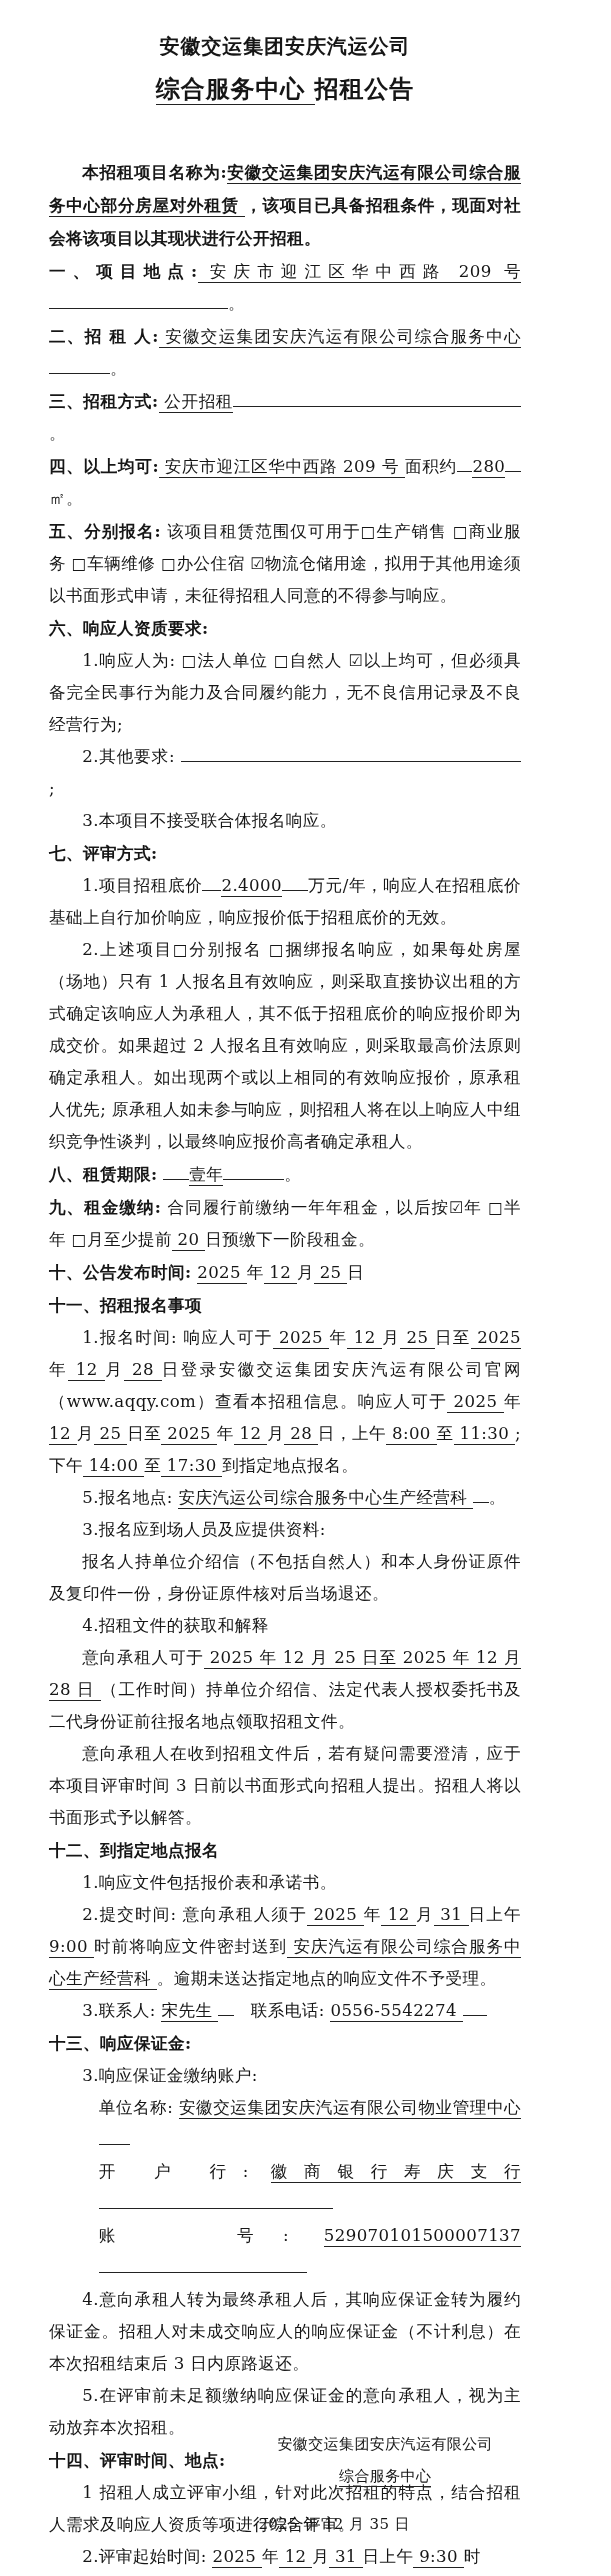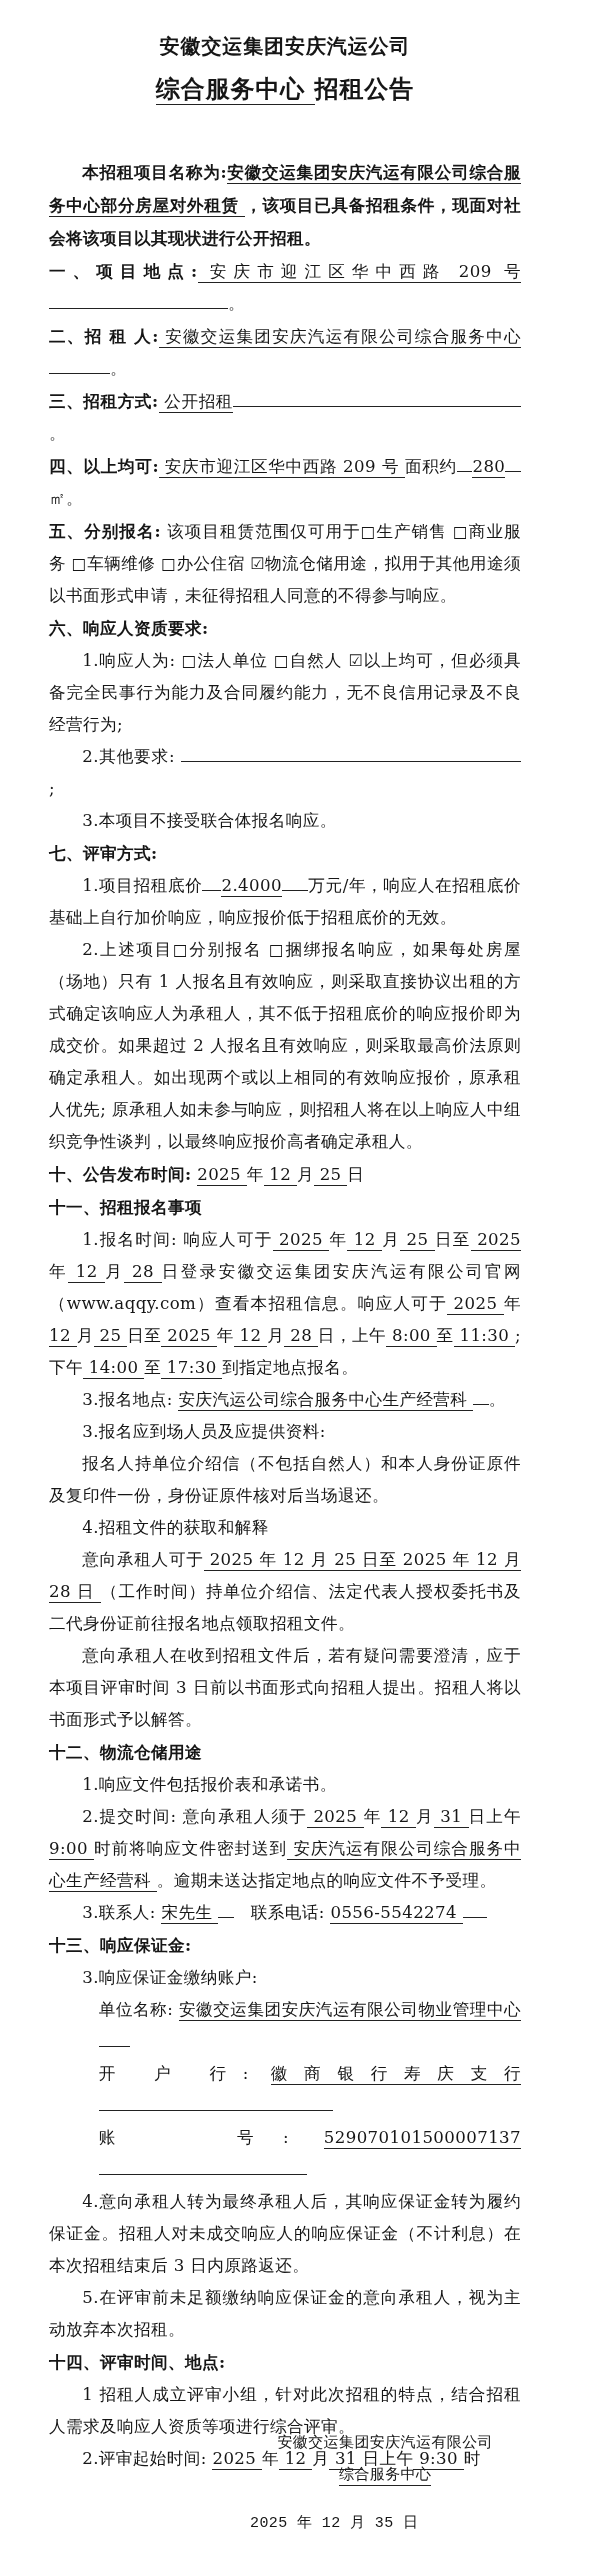--- a/index.html
+++ b/index.html
@@ -15,21 +15,21 @@
   .title1{text-align:center;font-size:20px;font-weight:bold;line-height:37px;margin-top:3.5px;letter-spacing:0.9px;}
   .title2{text-align:center;font-size:24px;font-weight:bold;line-height:37px;margin-top:5.2px;margin-bottom:49px;letter-spacing:0.9px;}
   .indent{text-indent:2em;}
   .indent3{padding-left:3em;}
   .b{font-weight:bold;}
   .u{border-bottom:1.3px solid #222;padding-bottom:0.9px;}
   .blank{display:inline-block;border-bottom:1.3px solid #222;height:0.95em;vertical-align:baseline;}
   .cbg{font-family:"DejaVu Sans","Liberation Sans",sans-serif;font-size:15.7px;}
   .sig{
     position:absolute;top:2428px;right:68px;
-    text-align:center;font-size:15px;line-height:32px;letter-spacing:0.4px;font-family:Liberation Mono, monospace;
+    text-align:center;font-size:15px;line-height:32px;letter-spacing:0.4px;
   }
   .sig-date{margin-top:15.7px;transform:translateX(-51px);}
 </style>
 </head>
 <body>
 
 <div class="page">
   <div>
       <p class="para title1"><span class="b">安徽交运集团安庆汽运公司</span></p>
       <p class="para title2"><span class="b u"> 综合服务中心 </span><span class="b"> 招租公告</span></p>
@@ -39,30 +39,32 @@
       <p class="para"><span class="b">三、招租方式:</span><span class="u"> 公开招租</span><span class="u blank" style="width: 288px;"></span><span>。</span></p>
       <p class="para"><span class="b">四、以上均可:</span><span class="u"> 安庆市迎江区华中西路 209 号 </span><span>面积约</span><span class="u blank" style="width: 15.7px;"></span><span class="u">280</span><span class="u blank" style="width: 15.7px;"></span><span>㎡。</span></p>
       <p class="para"><span class="b">五、分别报名:</span><span> 该项目租赁范围仅可用于</span><span class="cbg">□</span><span>生产销售 </span><span class="cbg">□</span><span>商业服务 </span><span class="cbg">□</span><span>车辆维修 </span><span class="cbg">□</span><span>办公住宿 </span><span class="cbg">☑</span><span>物流仓储用途，拟用于其他用途须以书面形式申请，未征得招租人同意的不得参与响应。</span></p>
       <p class="para"><span class="b">六、响应人资质要求:</span></p>
       <p class="para indent"><span>1.响应人为: </span><span class="cbg">□</span><span>法人单位 </span><span class="cbg">□</span><span>自然人 </span><span class="cbg">☑</span><span>以上均可，但必须具备完全民事行为能力及合同履约能力，无不良信用记录及不良经营行为;</span></p>
       <p class="para indent"><span>2.其他要求: </span><span class="u blank" style="width: 340px;"></span><span>;</span></p>
       <p class="para indent"><span>3.本项目不接受联合体报名响应。</span></p>
       <p class="para"><span class="b">七、评审方式:</span></p>
       <p class="para indent"><span>1.项目招租底价</span><span class="u blank" style="width: 19px;"></span><span class="u">2.4000</span><span class="u blank" style="width: 26px;"></span><span>万元/年，响应人在招租底价基础上自行加价响应，响应报价低于招租底价的无效。</span></p>
       <p class="para indent"><span>2.上述项目</span><span class="cbg">□</span><span>分别报名 </span><span class="cbg">□</span><span>捆绑报名响应，如果每处房屋（场地）只有 1 人报名且有效响应，则采取直接协议出租的方式确定该响应人为承租人，其不低于招租底价的响应报价即为成交价。如果超过 2 人报名且有效响应，则采取最高价法原则确定承租人。如出现两个或以上相同的有效响应报价，原承租人优先; 原承租人如未参与响应，则招租人将在以上响应人中组织竞争性谈判，以最终响应报价高者确定承租人。</span></p>
+      <p class="para"><span class="b">八、租赁期限:</span><span> </span><span class="u blank" style="width: 26px;"></span><span class="u">壹年</span><span class="u blank" style="width: 61px;"></span><span>。</span></p>
+      <p class="para"><span class="b">九、租金缴纳:</span><span> 合同履行前缴纳一年年租金，以后按</span><span class="cbg">☑</span><span>年 </span><span class="cbg">□</span><span>半年 </span><span class="cbg">□</span><span>月至少提前</span><span class="u"> 20 </span><span>日预缴下一阶段租金。</span></p>
       <p class="para"><span class="b">十、公告发布时间:</span><span> </span><span class="u"> 2025 </span><span>年</span><span class="u"> 12 </span><span>月</span><span class="u"> 25 </span><span>日</span></p>
       <p class="para"><span class="b">十一、招租报名事项</span></p>
       <p class="para indent"><span>1.报名时间: 响应人可于</span><span class="u"> 2025 </span><span>年</span><span class="u"> 12 </span><span>月</span><span class="u"> 25 </span><span>日至</span><span class="u"> 2025 </span><span>年</span><span class="u"> 12 </span><span>月</span><span class="u"> 28 </span><span>日登录安徽交运集团安庆汽运有限公司官网（www.aqqy.com）查看本招租信息。响应人可于</span><span class="u"> 2025 </span><span>年</span><span class="u"> 12 </span><span>月</span><span class="u"> 25 </span><span>日至</span><span class="u"> 2025 </span><span>年</span><span class="u"> 12 </span><span>月</span><span class="u"> 28 </span><span>日，上午</span><span class="u"> 8:00 </span><span>至</span><span class="u"> 11:30 </span><span>; 下午</span><span class="u"> 14:00 </span><span>至</span><span class="u"> 17:30 </span><span>到指定地点报名。</span></p>
-      <p class="para indent"><span>3.报名地点: </span><span class="u"> 安庆汽运公司综合服务中心生产经营科 </span><span class="u blank" style="width: 15.7px;"></span><span>。</span></p>
+      <p class="para indent"><span>5.报名地点: </span><span class="u"> 安庆汽运公司综合服务中心生产经营科 </span><span class="u blank" style="width: 15.7px;"></span><span>。</span></p>
       <p class="para indent"><span>3.报名应到场人员及应提供资料:</span></p>
       <p class="para indent"><span>报名人持单位介绍信（不包括自然人）和本人身份证原件及复印件一份，身份证原件核对后当场退还。</span></p>
       <p class="para indent"><span>4.招租文件的获取和解释</span></p>
       <p class="para indent"><span>意向承租人可于</span><span class="u"> 2025 年 12 月 25 日至 2025 年 12 月 28 日 </span><span>（工作时间）持单位介绍信、法定代表人授权委托书及二代身份证前往报名地点领取招租文件。</span></p>
       <p class="para indent"><span>意向承租人在收到招租文件后，若有疑问需要澄清，应于本项目评审时间 3 日前以书面形式向招租人提出。招租人将以书面形式予以解答。</span></p>
-      <p class="para"><span class="b">十二、物流仓储用途</span></p>
+      <p class="para"><span class="b">十二、到指定地点报名</span></p>
       <p class="para indent"><span>1.响应文件包括报价表和承诺书。</span></p>
       <p class="para indent"><span>2.提交时间: 意向承租人须于</span><span class="u"> 2025 </span><span>年</span><span class="u"> 12 </span><span>月</span><span class="u"> 31 </span><span>日上午</span><span class="u"> 9:00 </span><span>时前将响应文件密封送到</span><span class="u"> 安庆汽运有限公司综合服务中心生产经营科 </span><span>。逾期未送达指定地点的响应文件不予受理。</span></p>
       <p class="para indent"><span>3.联系人: </span><span class="u"> 宋先生 </span><span class="u blank" style="width: 15.7px;"></span><span>　联系电话: </span><span class="u"> 0556-5542274 </span><span class="u blank" style="width: 24.4px;"></span></p>
       <p class="para"><span class="b">十三、响应保证金:</span></p>
       <p class="para indent"><span>3.响应保证金缴纳账户:</span></p>
       <p class="para indent3"><span>单位名称: </span><span class="u"> 安徽交运集团安庆汽运有限公司物业管理中心 </span><span class="u blank" style="width: 31px;"></span></p>
       <p class="para indent3"><span>开 户 行: </span><span class="u"> 徽商银行寿庆支行</span><span class="u blank" style="width: 234px;"></span></p>
       <p class="para indent3"><span>账　　号: </span><span class="u"> 529070101500007137</span><span class="u blank" style="width: 208px;"></span></p>
       <p class="para indent"><span>4.意向承租人转为最终承租人后，其响应保证金转为履约保证金。招租人对未成交响应人的响应保证金（不计利息）在本次招租结束后 3 日内原路返还。</span></p>
       <p class="para indent"><span>5.在评审前未足额缴纳响应保证金的意向承租人，视为主动放弃本次招租。</span></p>

